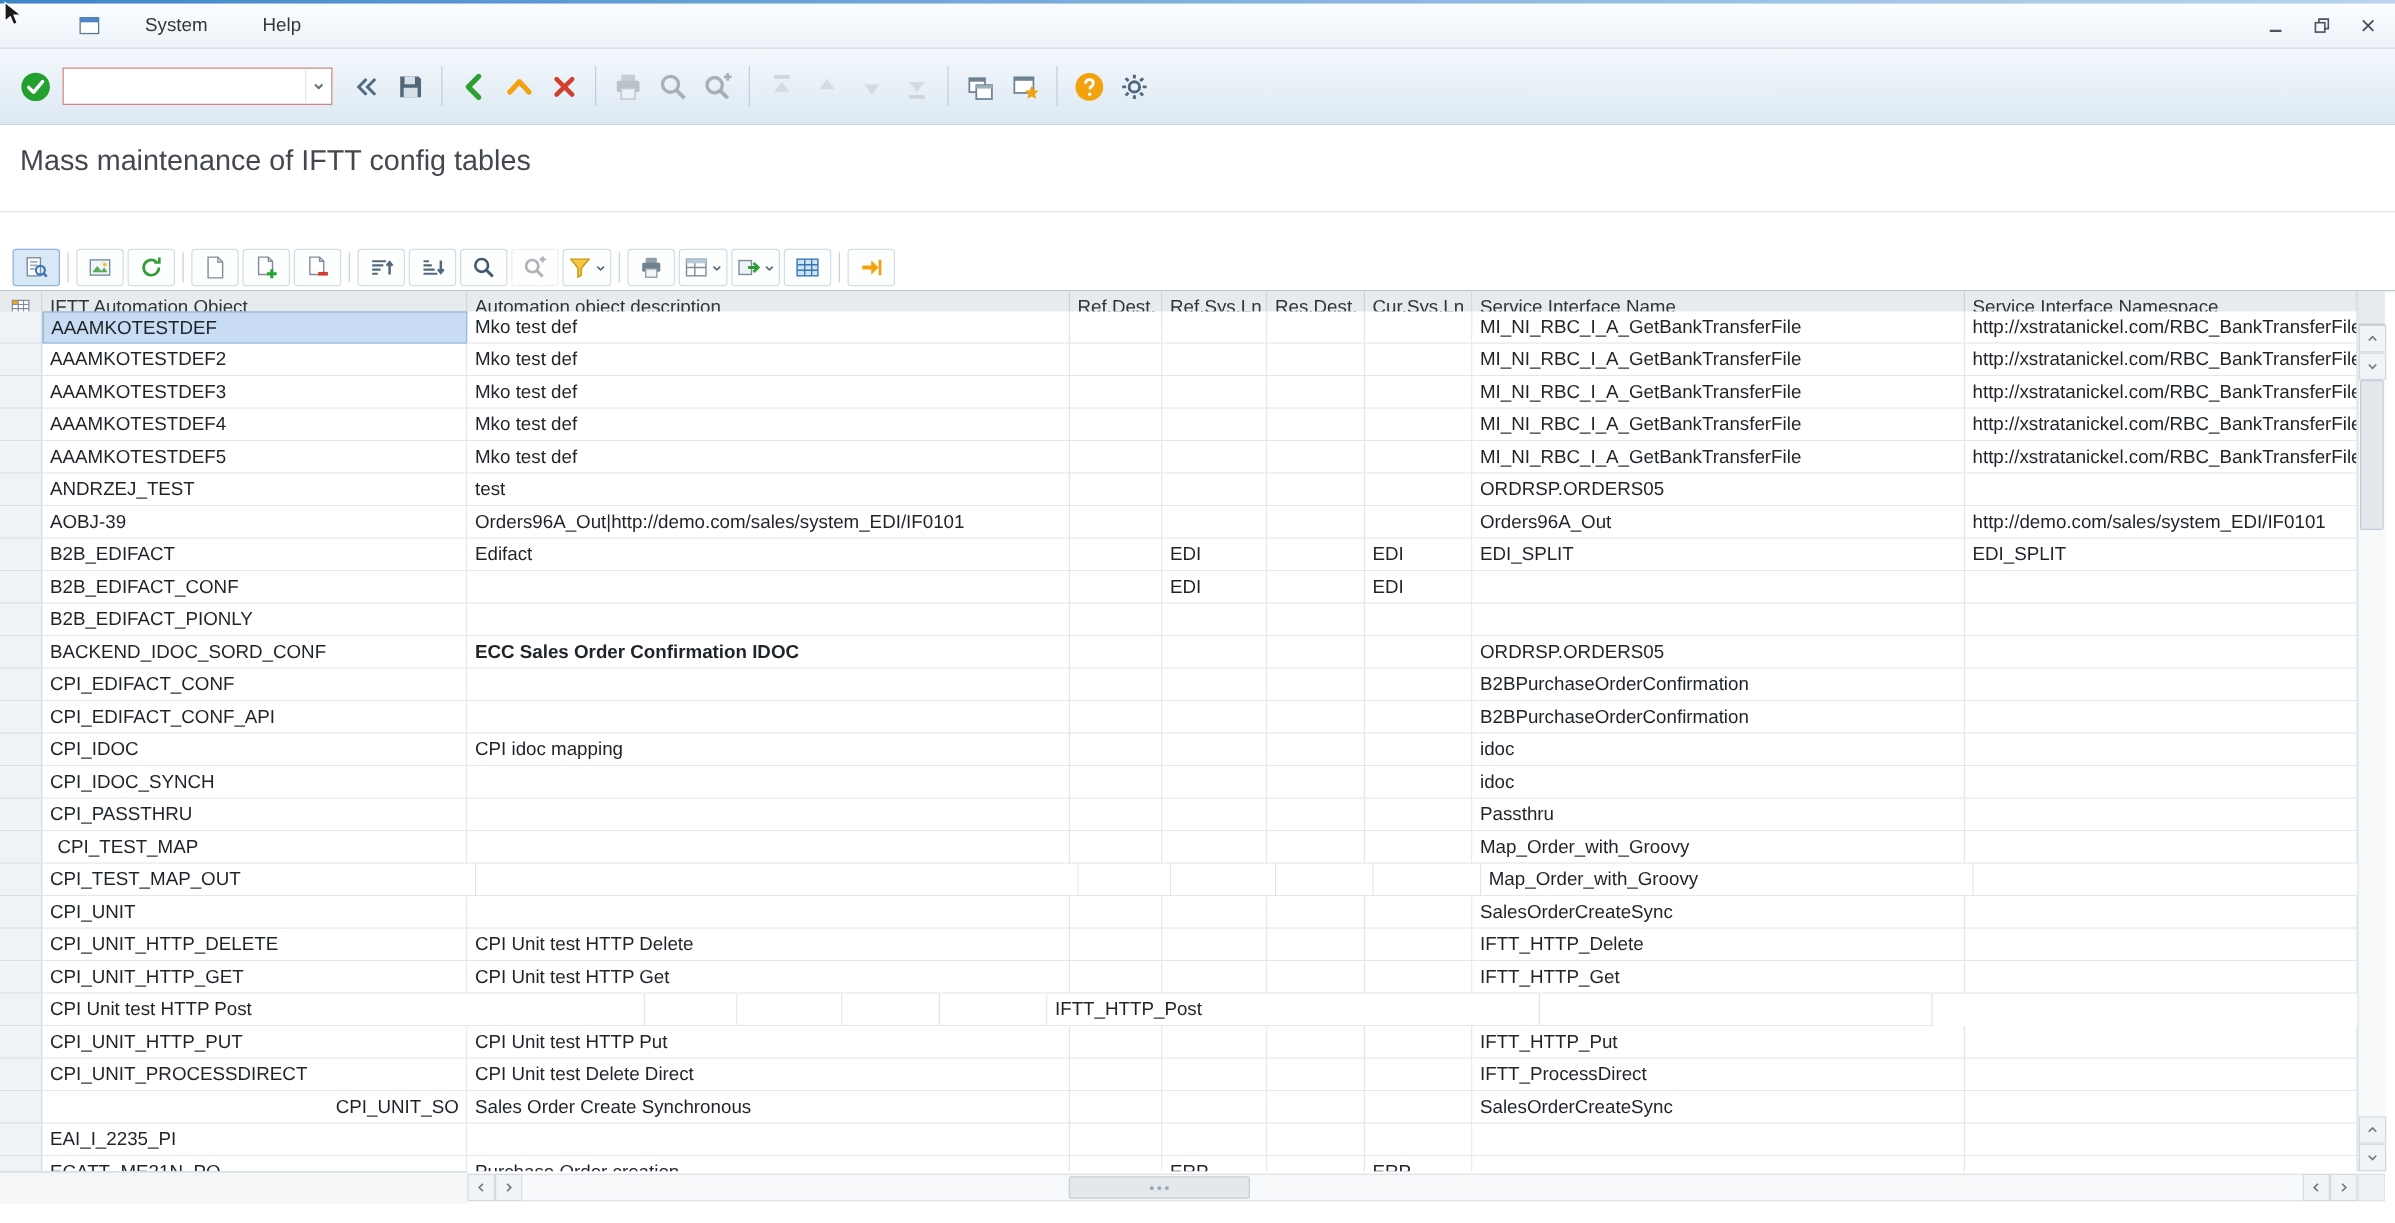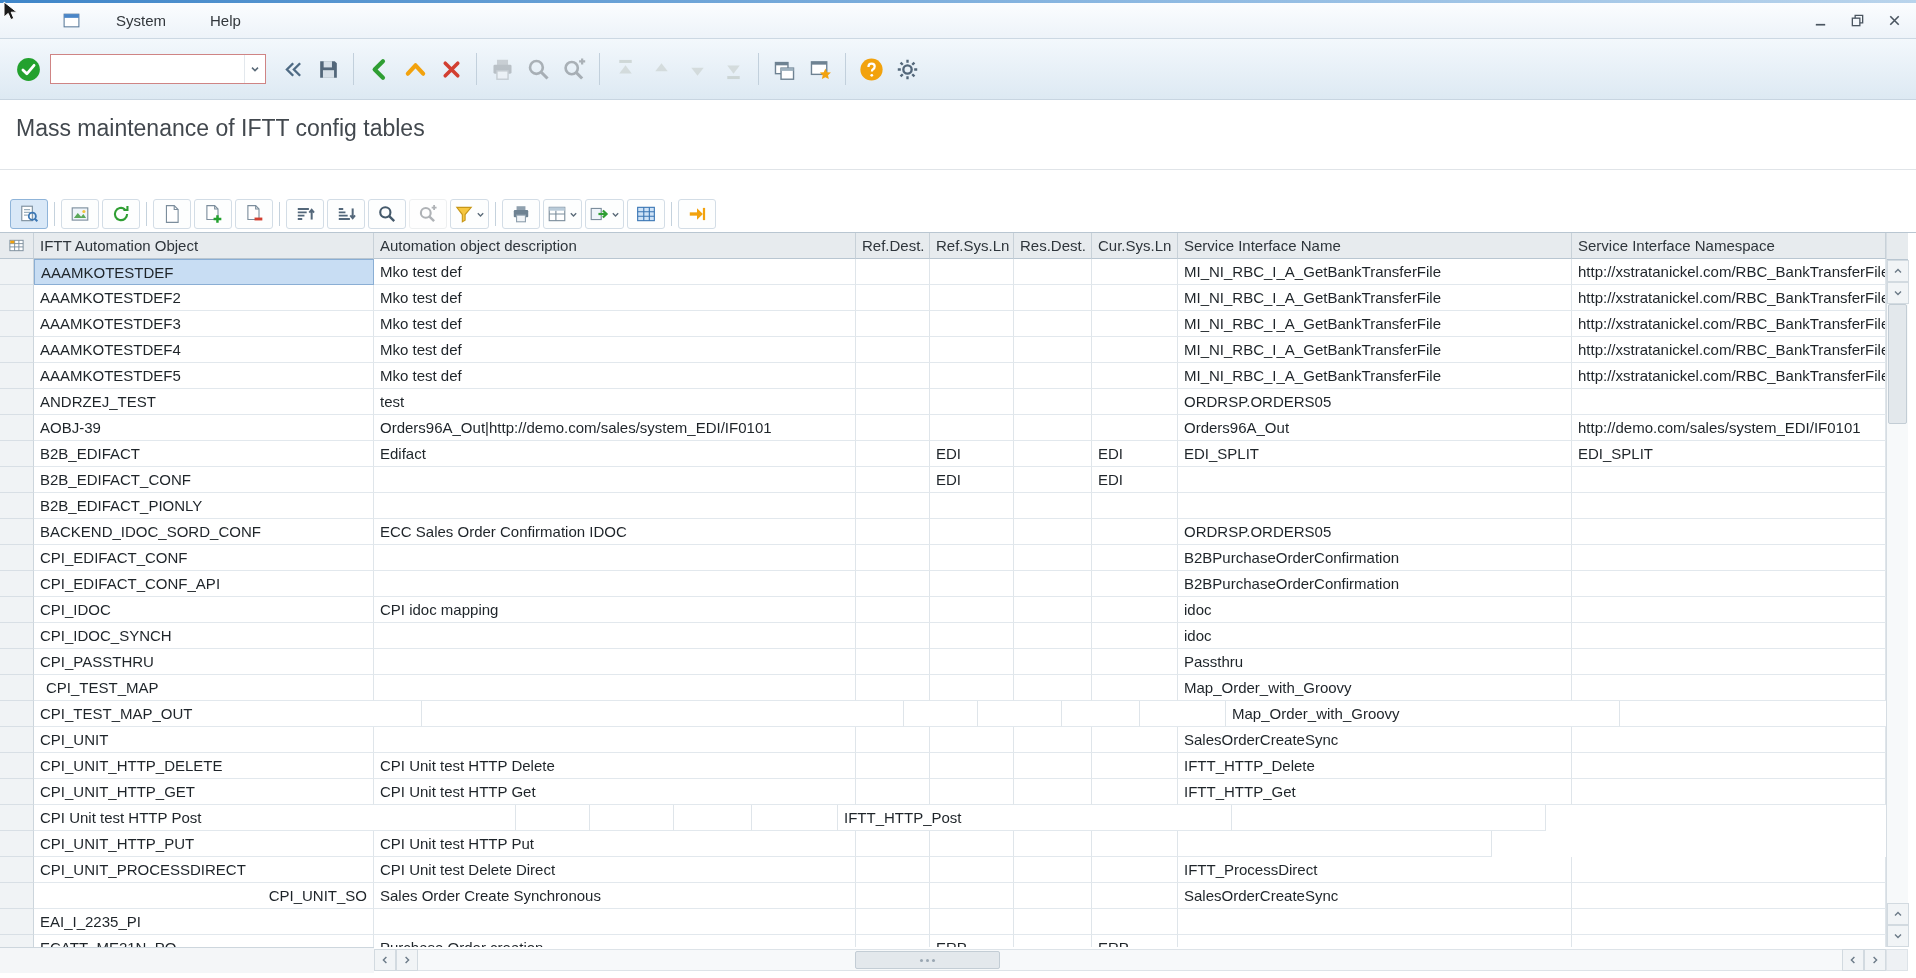--- a/index.html
+++ b/index.html
@@ -44,21 +44,21 @@
   .abtn svg{width:20px;height:20px;}
   .abtn.active{background:#d9e8f7;border-color:#8fb4d9;}
   .abtn.disabled{opacity:.45;filter:grayscale(60%);}
   .abtn .caret{margin-left:2px;display:flex;}
   .abtn .caret svg{width:9px;height:9px;}
   .asep{width:1px;height:24px;background:#c5d2dd;margin:0 6px 0 3px;flex:none;}
 
   
   .gridwrap{display:flex;border-top:1px solid #b9c6d1;}
   .gridmain{width:1886px;flex:none;}
-  .hrow{display:flex;height:26px;justify-content:space-between;}
+  .hrow{display:flex;height:16px;justify-content:space-between;}
   .hcell{box-sizing:border-box;height:26px;background:#e7ebee;border-right:1px solid #c8d1d8;
     border-bottom:1px solid #b9c6d1;font-size:15px;color:#2e353b;line-height:25px;padding:0 6px;
     white-space:nowrap;overflow:hidden;flex:none;}
   .hcell.corner{display:flex;align-items:center;justify-content:center;padding:0;}
   .hcell.corner svg{width:17px;height:17px;}
   .rowsclip{height:688px;overflow:hidden;background:#fff;}
   .drow{display:flex;height:26px;}
   .dcell{box-sizing:border-box;height:26px;background:#fff;border-right:1px solid #dfe5ea;
     border-bottom:1px solid #e2e8ed;font-size:15px;color:#1e2429;line-height:25px;padding:0 6px;
     white-space:nowrap;overflow:hidden;flex:none;}
@@ -578,21 +578,21 @@
               <div class="dcell" style="width: 74px;"></div>
               <div class="dcell" style="width: 84px;"></div>
               <div class="dcell" style="width: 78px;"></div>
               <div class="dcell" style="width: 86px;"></div>
               <div class="dcell" style="width: 394px;"></div>
               <div class="dcell" style="width: 314px;"></div>
             </div>
             <div class="drow">
               <div class="dcell selector" style="width: 34px;"></div>
               <div class="dcell" style="width: 340px;">BACKEND_IDOC_SORD_CONF</div>
-              <div class="dcell" style="width: 482px;">ECC Sales Order Confirmation IDOC</div>
+              <div class="dcell" style="width: 482px; font-weight: bold;">ECC Sales Order Confirmation IDOC</div>
               <div class="dcell" style="width: 74px;"></div>
               <div class="dcell" style="width: 84px;"></div>
               <div class="dcell" style="width: 78px;"></div>
               <div class="dcell" style="width: 86px;"></div>
               <div class="dcell" style="width: 394px;">ORDRSP.ORDERS05</div>
               <div class="dcell" style="width: 314px;"></div>
             </div>
             <div class="drow">
               <div class="dcell selector" style="width: 34px;"></div>
               <div class="dcell" style="width: 340px;">CPI_EDIFACT_CONF</div>
@@ -654,21 +654,21 @@
               <div class="dcell" style="width: 482px;"></div>
               <div class="dcell" style="width: 74px;"></div>
               <div class="dcell" style="width: 84px;"></div>
               <div class="dcell" style="width: 78px;"></div>
               <div class="dcell" style="width: 86px;"></div>
               <div class="dcell" style="width: 394px;">Map_Order_with_Groovy</div>
               <div class="dcell" style="width: 314px;"></div>
             </div>
             <div class="drow">
               <div class="dcell selector" style="width: 34px;"></div>
-              <div class="dcell" style="width: 388px;">CPI_TEST_MAP_OUT</div>
+              <div class="dcell" style="width: 347px;">CPI_TEST_MAP_OUT</div>
               <div class="dcell" style="width: 482px;"></div>
               <div class="dcell" style="width: 74px;"></div>
               <div class="dcell" style="width: 84px;"></div>
               <div class="dcell" style="width: 78px;"></div>
               <div class="dcell" style="width: 86px;"></div>
               <div class="dcell" style="width: 394px;">Map_Order_with_Groovy</div>
               <div class="dcell" style="width: 314px;"></div>
             </div>
             <div class="drow">
               <div class="dcell selector" style="width: 34px;"></div>
@@ -714,20 +714,21 @@
               <div class="dcell" style="width: 314px;"></div>
             </div>
             <div class="drow">
               <div class="dcell selector" style="width: 34px;"></div>
               <div class="dcell" style="width: 340px;">CPI_UNIT_HTTP_PUT</div>
               <div class="dcell" style="width: 482px;">CPI Unit test HTTP Put</div>
               <div class="dcell" style="width: 74px;"></div>
               <div class="dcell" style="width: 84px;"></div>
               <div class="dcell" style="width: 78px;"></div>
               <div class="dcell" style="width: 86px;"></div>
+              <div class="dcell" style="width: 394px;">IFTT_HTTP_Put</div>
               <div class="dcell" style="width: 314px;"></div>
             </div>
             <div class="drow">
               <div class="dcell selector" style="width: 34px;"></div>
               <div class="dcell" style="width: 340px;">CPI_UNIT_PROCESSDIRECT</div>
               <div class="dcell" style="width: 482px;">CPI Unit test Delete Direct</div>
               <div class="dcell" style="width: 74px;"></div>
               <div class="dcell" style="width: 84px;"></div>
               <div class="dcell" style="width: 78px;"></div>
               <div class="dcell" style="width: 86px;"></div>

